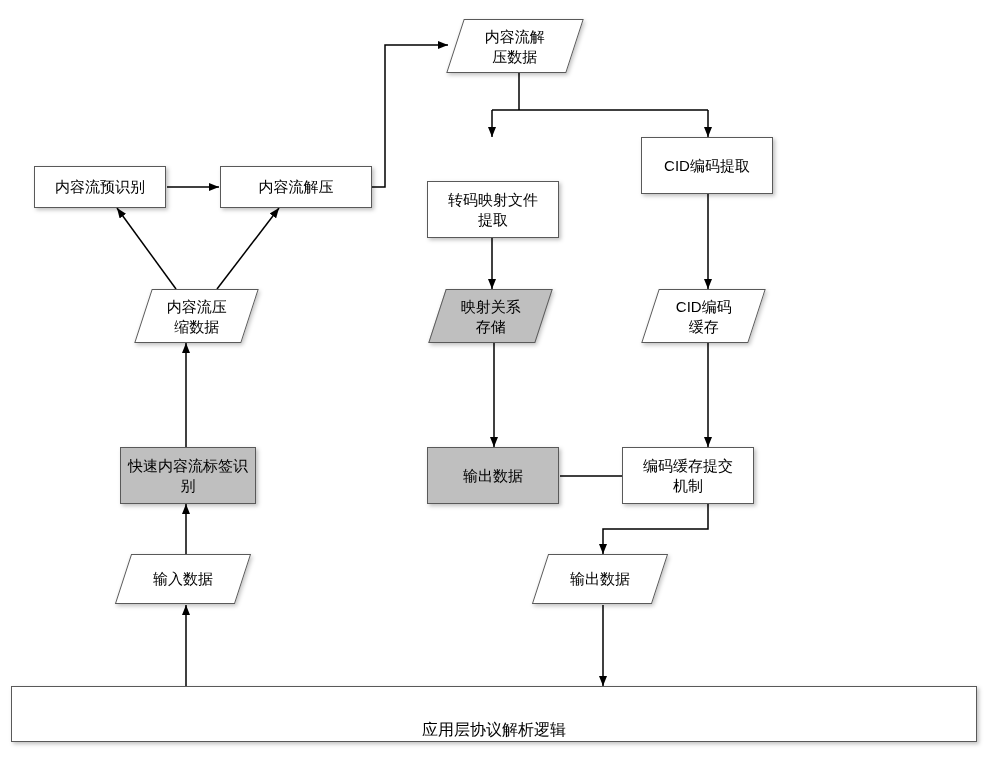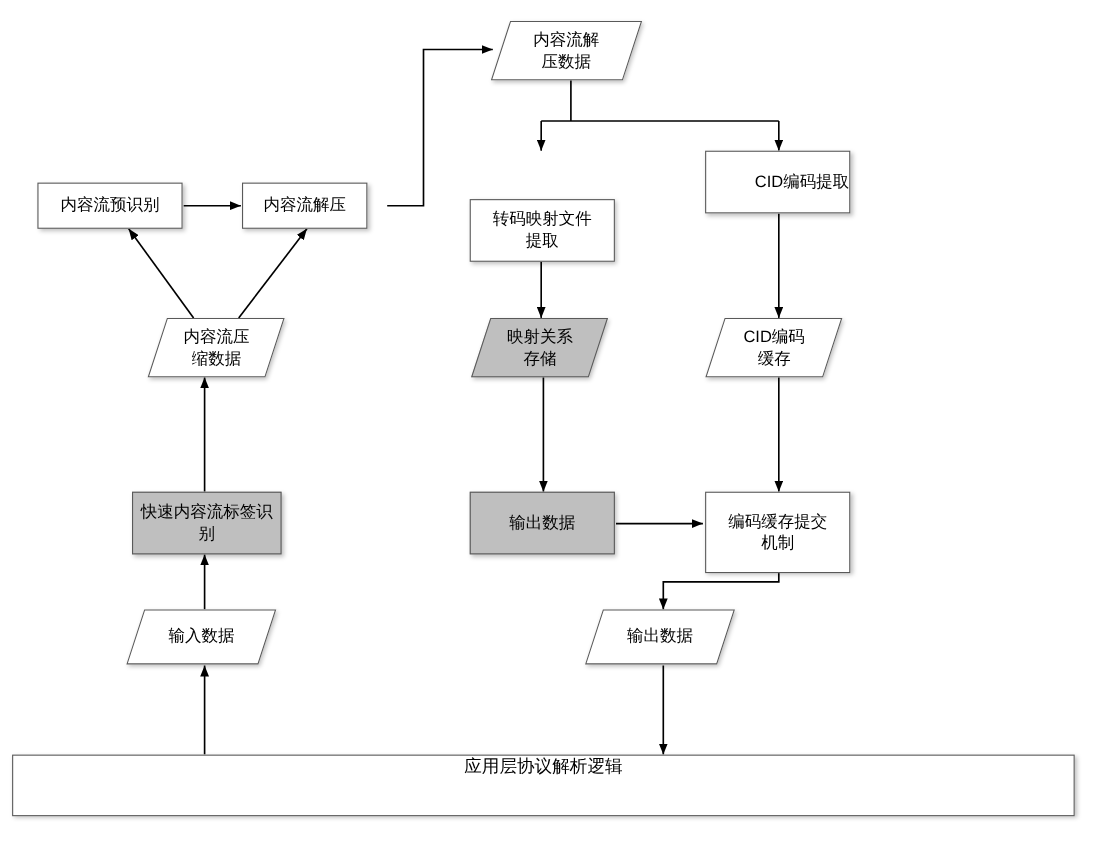--- a/index.html
+++ b/index.html
@@ -38,21 +38,21 @@
     .parallelogram .inner {
       transform: skewX(18deg);
       padding: 2px 4px;
     }
     .wide-bottom {
       position: absolute;
       border: 1px solid #595959;
       background: #fff;
       box-shadow: 2px 2px 4px rgba(0,0,0,0.25);
       display: flex;
-      align-items: flex-start;
+      align-items: flex-end;
       justify-content: center;
       font-size: 16px;
     }
     svg.arrows {
       position: absolute;
       left: 0; top: 0;
       width: 1000px; height: 774px;
       pointer-events: none;
     }
   </style>
@@ -104,29 +104,29 @@
 </svg>
 
 <div class="node parallelogram" style="left:455px; top:19px; width:120px; height:54px;">
   <div class="inner">内容流解<br>压数据</div>
 </div>
 
 <div class="node process" style="left:34px; top:166px; width:132px; height:42px;justify-content:center;">
   <span>内容流预识别</span>
 </div>
 
-<div class="node process" style="left:220px; top:166px; width:114px; height:42px;">
+<div class="node process" style="left:220px; top:166px; width:152px; height:42px;">
   <span>内容流解压</span>
 </div>
 
 <div class="node process" style="left:427px; top:137px; width:132px; height:57px;margin-top:44px;">
   <span>转码映射文件<br>提取</span>
 </div>
 
-<div class="node process" style="left:641px; top:137px; width:132px; height:57px;justify-content:flex-end;">
+<div class="node process" style="left:641px; top:137px; width:132px; height:57px;">
   <span>CID编码提取</span>
 </div>
 
 <div class="node parallelogram" style="left:143px; top:289px; width:107px; height:54px;">
   <div class="inner">内容流压<br>缩数据</div>
 </div>
 
 <div class="node parallelogram shaded" style="left:437px; top:289px; width:107px; height:54px;">
   <div class="inner">映射关系<br>存储</div>
 </div>
@@ -136,21 +136,21 @@
 </div>
 
 <div class="node process shaded" style="left:120px; top:447px; width:136px; height:57px;">
   <span>快速内容流标签识<br>别</span>
 </div>
 
 <div class="node process shaded" style="left:427px; top:447px; width:132px; height:57px;">
   <span>输出数据</span>
 </div>
 
-<div class="node process" style="left:641px; top:447px; width:132px; height:74px;">
+<div class="node process" style="left:622px; top:447px; width:132px; height:57px;">
   <span>编码缓存提交<br>机制</span>
 </div>
 
 <div class="node parallelogram" style="left:123px; top:554px; width:120px; height:50px;">
   <div class="inner">输入数据</div>
 </div>
 
 <div class="node parallelogram" style="left:540px; top:554px; width:120px; height:50px;">
   <div class="inner">输出数据</div>
 </div>

